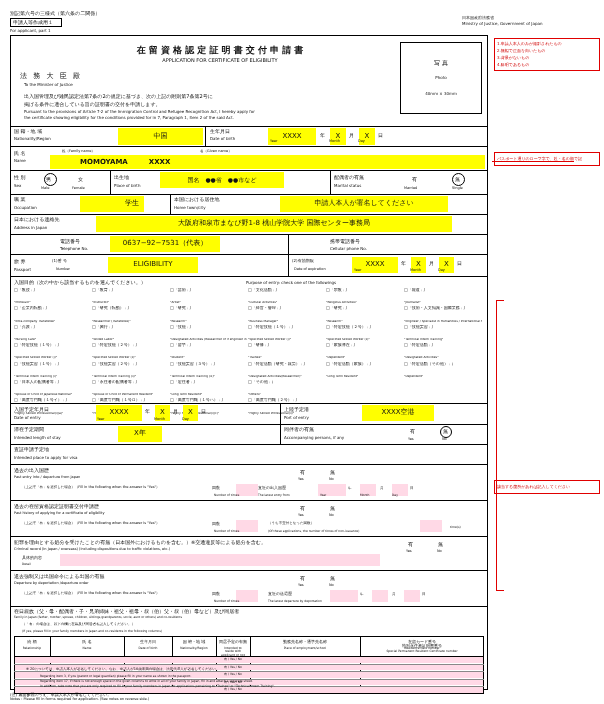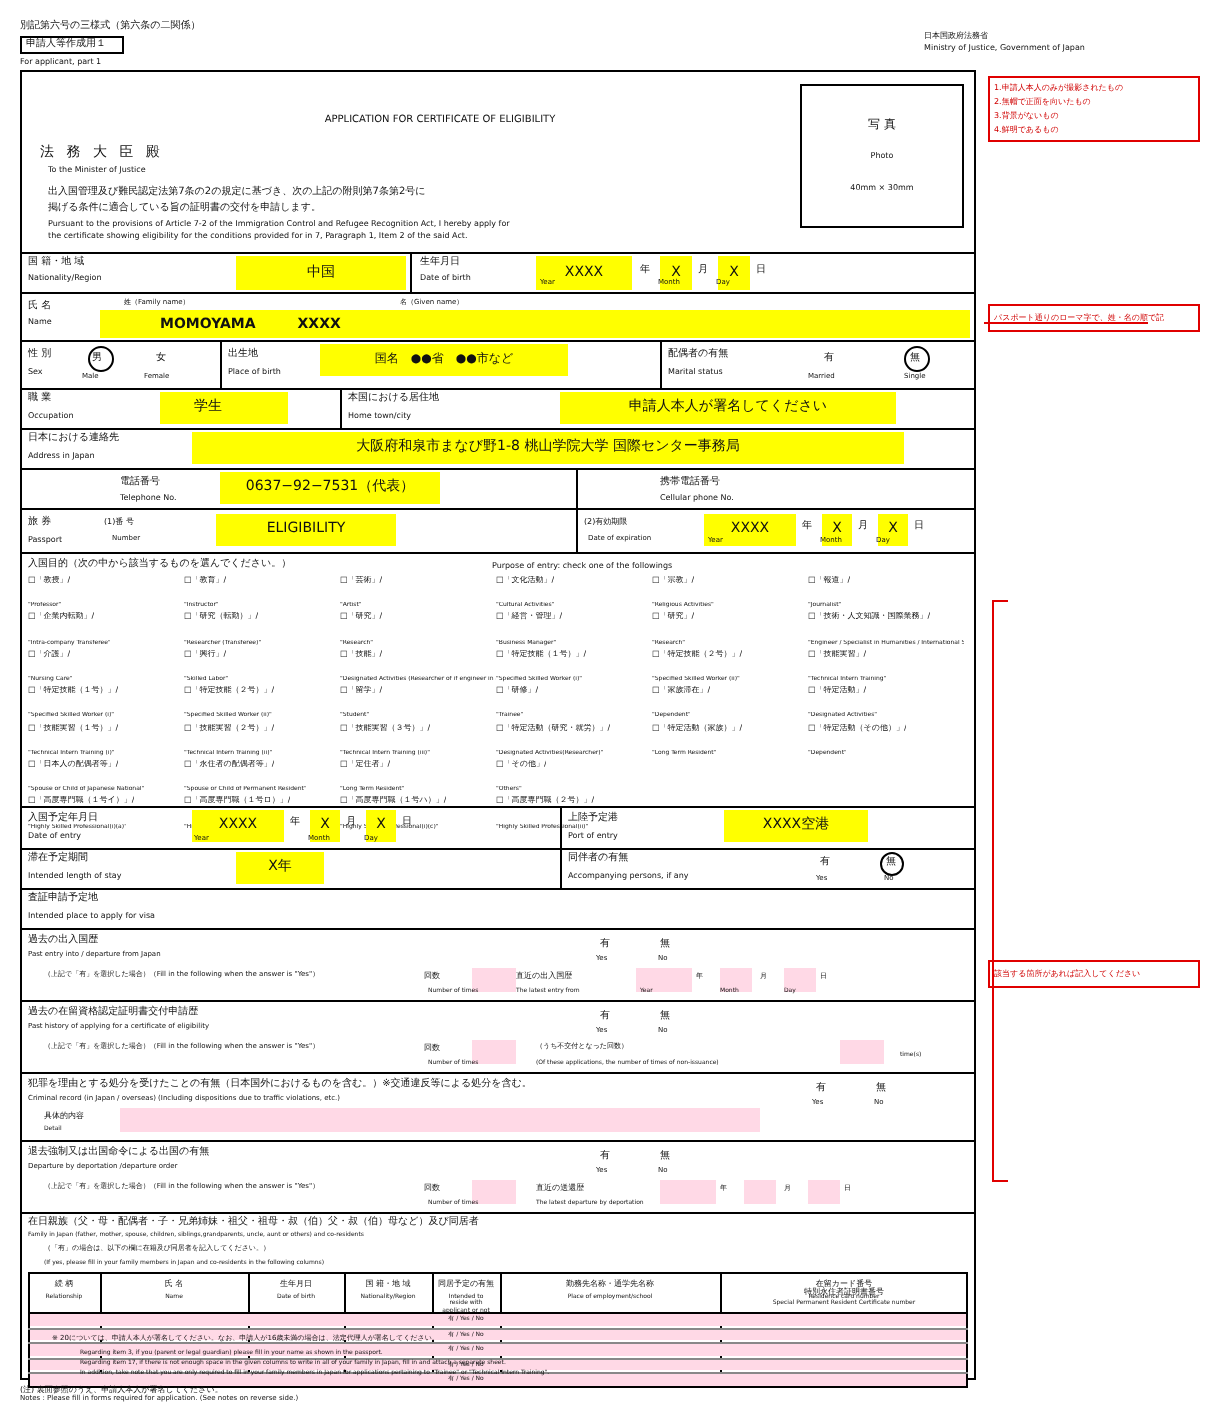--- a/index.html
+++ b/index.html
@@ -32,20 +32,21 @@
 
   <div class="t f5" style="left:10px;top:11px;">別記第六号の三様式（第六条の二関係）</div>
   <div class="box" style="left:10px;top:18px;width:52px;height:9px;"></div>
   <div class="t f5" style="left:13px;top:20px;">申請人等作成用１</div>
   <div class="t f4" style="left:10px;top:29px;">For applicant, part 1</div>
   <div class="t f4" style="left:462px;top:16px;">日本国政府法務省</div>
   <div class="t f4" style="left:462px;top:22px;">Ministry of Justice, Government of Japan</div>
 
   <div class="box" style="left:10px;top:35px;width:478px;height:655px;border-width:1px;"></div>
 
+  <div class="t f9 b ctr" style="left:10px;top:46px;width:420px;">在 留 資 格 認 定 証 明 書 交 付 申 請 書</div>
   <div class="t f5 ctr" style="left:10px;top:58px;width:420px;">APPLICATION FOR CERTIFICATE OF ELIGIBILITY</div>
 
   <div class="box" style="left:400px;top:42px;width:82px;height:72px;"></div>
   <div class="t f6 ctr" style="left:400px;top:60px;width:82px;">写 真</div>
   <div class="t f4 ctr" style="left:400px;top:76px;width:82px;">Photo</div>
   <div class="t f4 ctr" style="left:400px;top:92px;width:82px;">40mm × 30mm</div>
 
   <div class="redbox" style="left:494px;top:38px;width:106px;height:33px;"></div>
   <div class="redtxt f4" style="left:497px;top:41px;">1.申請人本人のみが撮影されたもの</div>
   <div class="redtxt f4" style="left:497px;top:48px;">2.無帽で正面を向いたもの</div>
@@ -118,21 +119,21 @@
   <div class="t f35" style="left:404px;top:187px;">Married</div>
   <div class="c" style="left:452px;top:173px;width:13px;height:13px;"></div>
   <div class="t f5" style="left:455px;top:177px;">無</div>
   <div class="t f35" style="left:452px;top:187px;">Single</div>
 
   <div class="line" style="left:10px;top:214px;width:478px;height:1px;"></div>
   <div class="line" style="left:170px;top:194px;width:1px;height:20px;"></div>
   <div class="t f5" style="left:14px;top:197px;">職 業</div>
   <div class="t f4" style="left:14px;top:206px;">Occupation</div>
   <div class="hl" style="left:80px;top:196px;width:64px;height:16px;"></div>
-  <div class="t f7 ctr" style="left:64px;top:200px;width:80px;">学生</div>
+  <div class="t f7 ctr" style="left:92px;top:200px;width:80px;">学生</div>
 
   <div class="t f5" style="left:174px;top:197px;">本国における居住地</div>
   <div class="t f4" style="left:174px;top:206px;">Home town/city</div>
   <div class="hl" style="left:280px;top:196px;width:168px;height:16px;"></div>
   <div class="t f7 ctr" style="left:280px;top:200px;width:168px;">申請人本人が署名してください</div>
 
   <div class="line" style="left:10px;top:234px;width:478px;height:1px;"></div>
   <div class="t f5" style="left:14px;top:217px;">日本における連絡先</div>
   <div class="t f4" style="left:14px;top:226px;">Address in Japan</div>
   <div class="hl" style="left:96px;top:216px;width:356px;height:16px;"></div>

